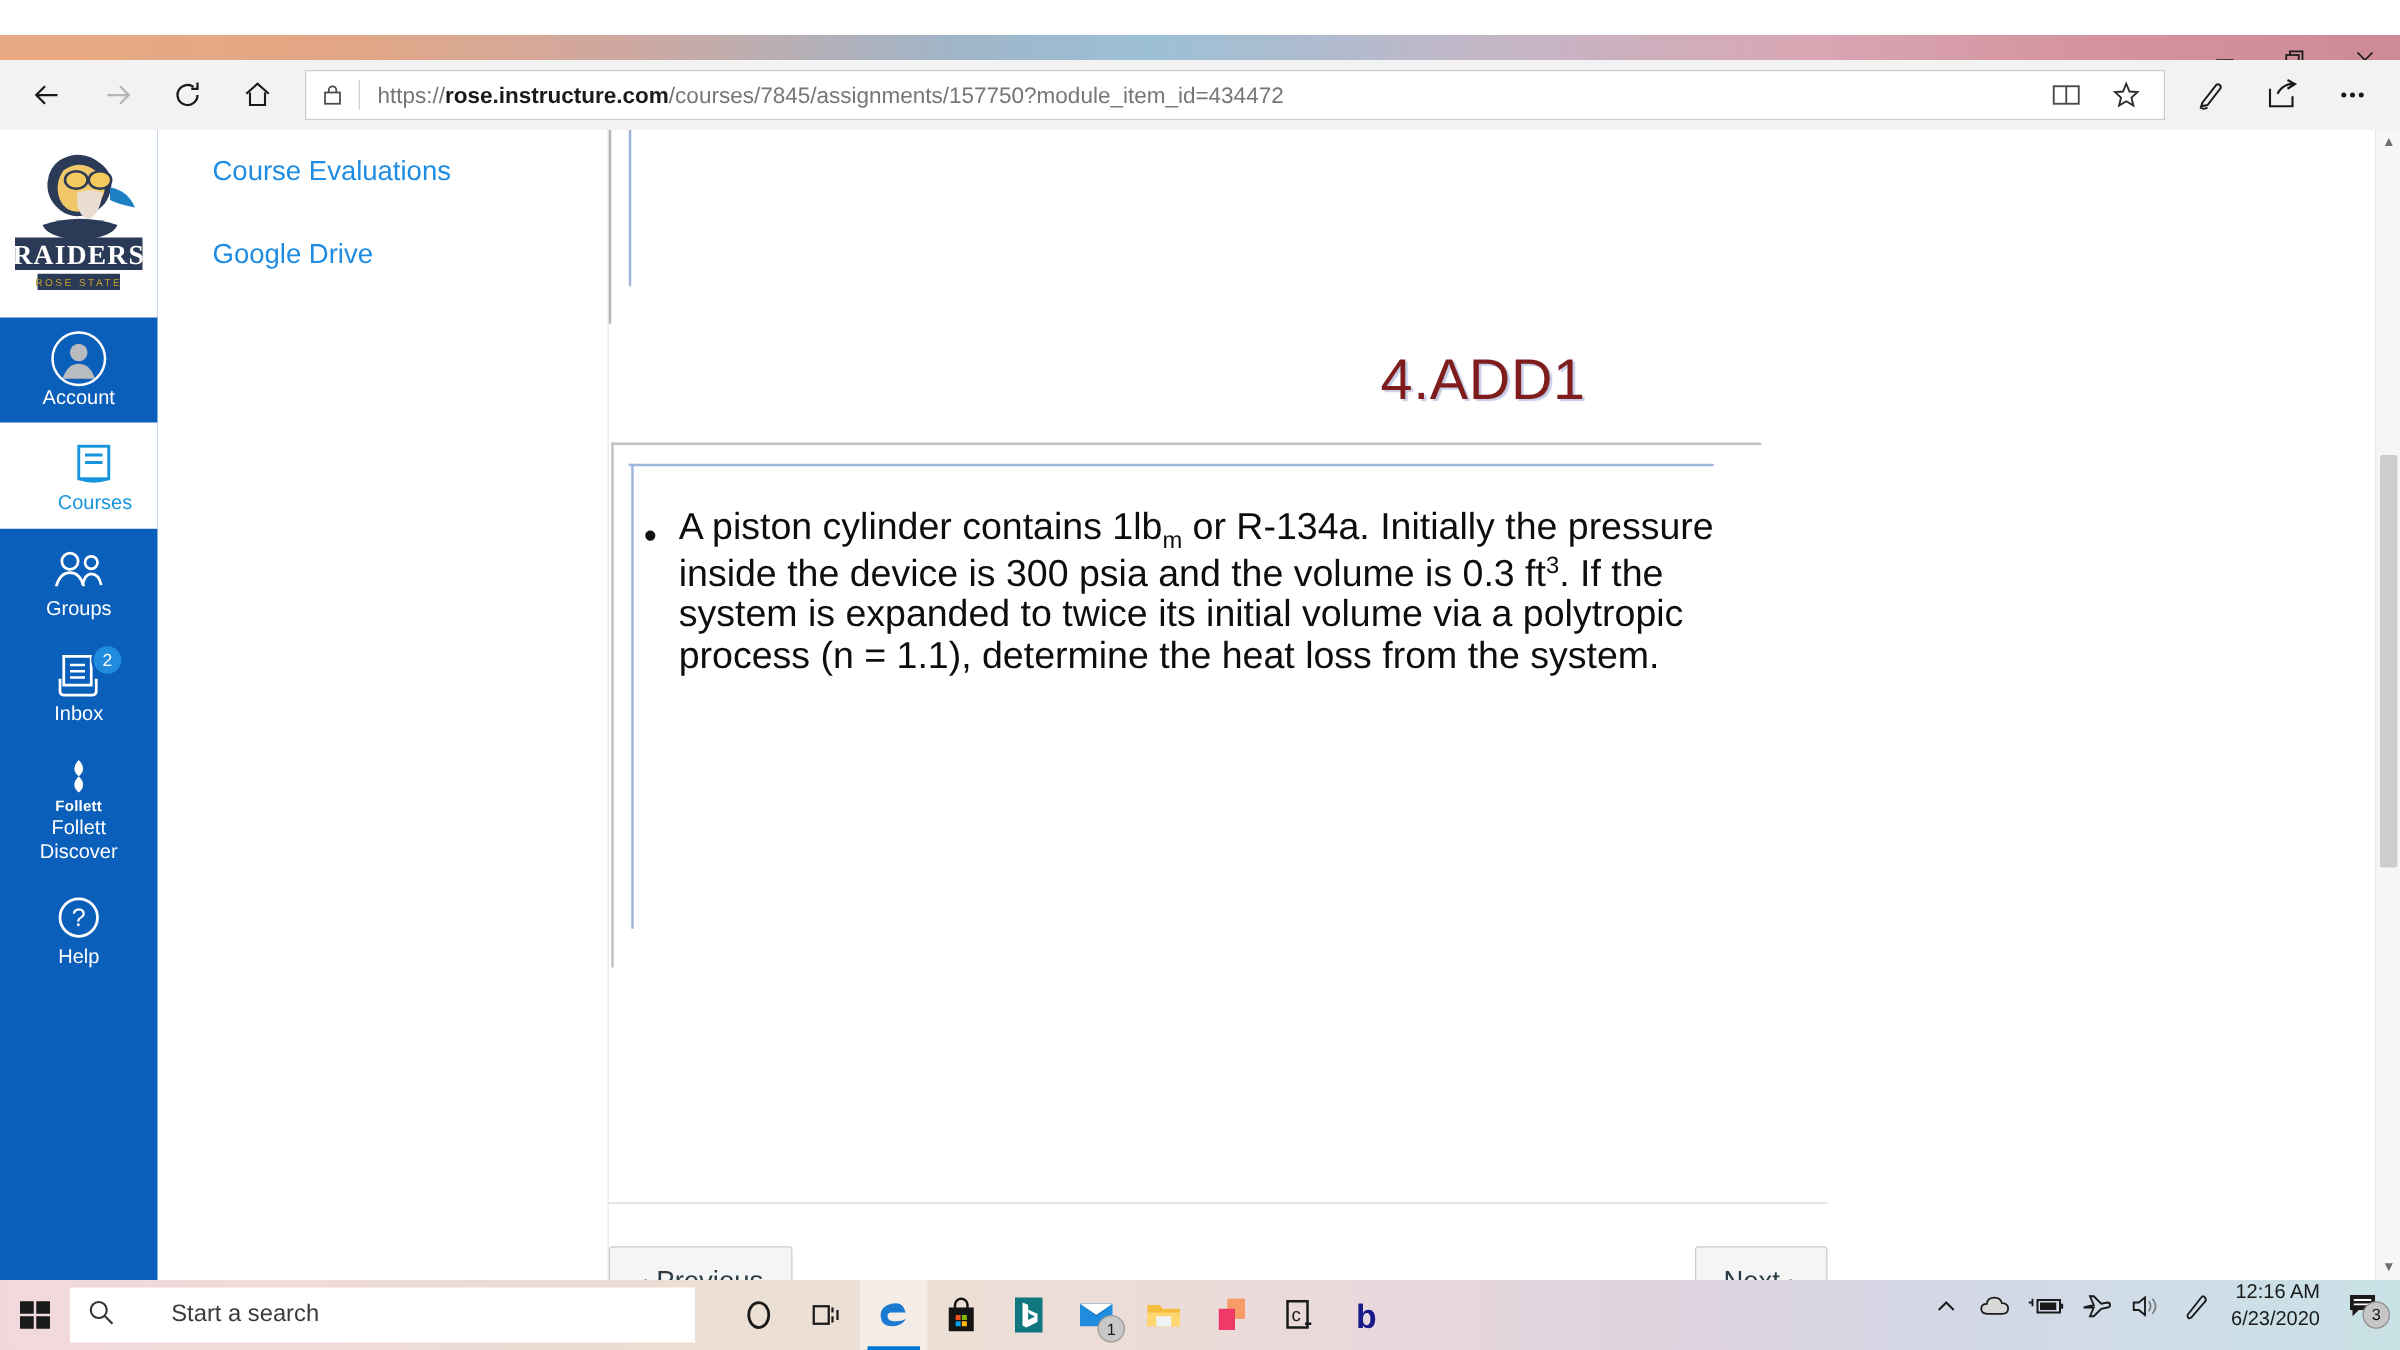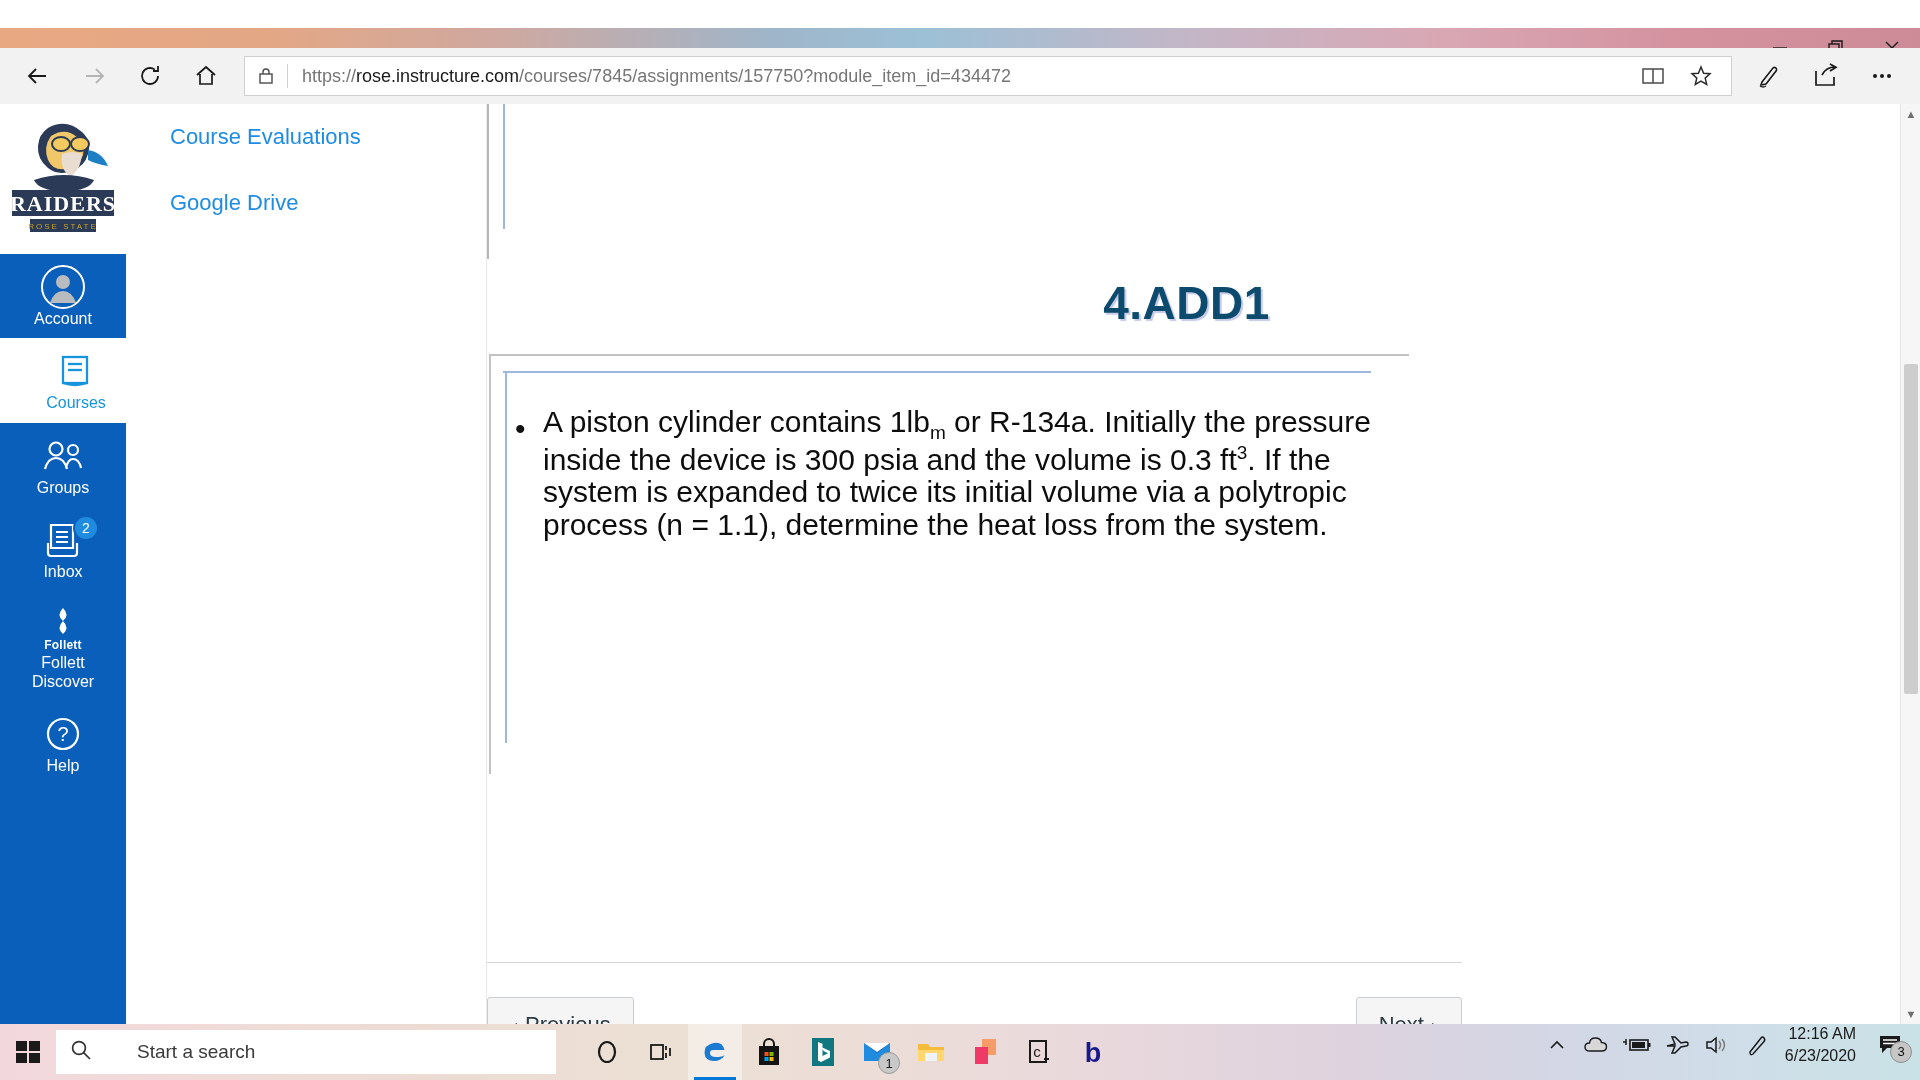--- a/index.html
+++ b/index.html
@@ -76,21 +76,21 @@
   }
   .addr-lock {
     width: 42px; height: 38px; display: flex;
     align-items: center; justify-content: center;
   }
   .addr-sep { width: 1px; height: 24px; background: #d0d0d0; }
   .addr-url {
     flex: 1; padding: 0 14px; font-size: 18px; color: #767676;
     white-space: nowrap; overflow: hidden;
   }
-  .addr-url b { color: #1a1a1a; font-weight: 400; }
+  .addr-url b { color: #1a1a1a; font-weight: 700; }
   .addr-right { display: flex; align-items: center; padding-right: 6px; }
   .addr-ibtn {
     width: 48px; height: 38px; display: flex;
     align-items: center; justify-content: center;
   }
 
   
   .viewport {
     position: absolute; left: 0; top: 104px; width: 1920px; height: 920px;
     background: #ffffff; overflow: hidden;
@@ -145,21 +145,21 @@
   .rule-v-outer {
     position: absolute; left: 0; top: 0; width: 2px; height: 155px; background: #b7b7b7;
   }
   .rule-v-inner {
     position: absolute; left: 16px; top: 0; width: 2px; height: 125px; background: #9fb7dd;
   }
 
   .slide-title {
     position: absolute; left: 0; right: 0; top: 172px;
     text-align: center;
-    font-size: 46px; font-weight: bold; color: #0c4a6e;
+    font-size: 46px; font-weight: normal; color: #7f1d1d;
     text-shadow: 2px 2px 1px rgba(150,160,210,.55);
     letter-spacing: .5px;
   }
   .slide-box {
     position: absolute; left: 2px; top: 250px; width: 920px; height: 420px;
   }
   .slide-box .hr-top {
     position: absolute; left: 0; top: 0; width: 920px; height: 2px; background: #c2c2c2;
   }
   .slide-box .hr-top2 {

